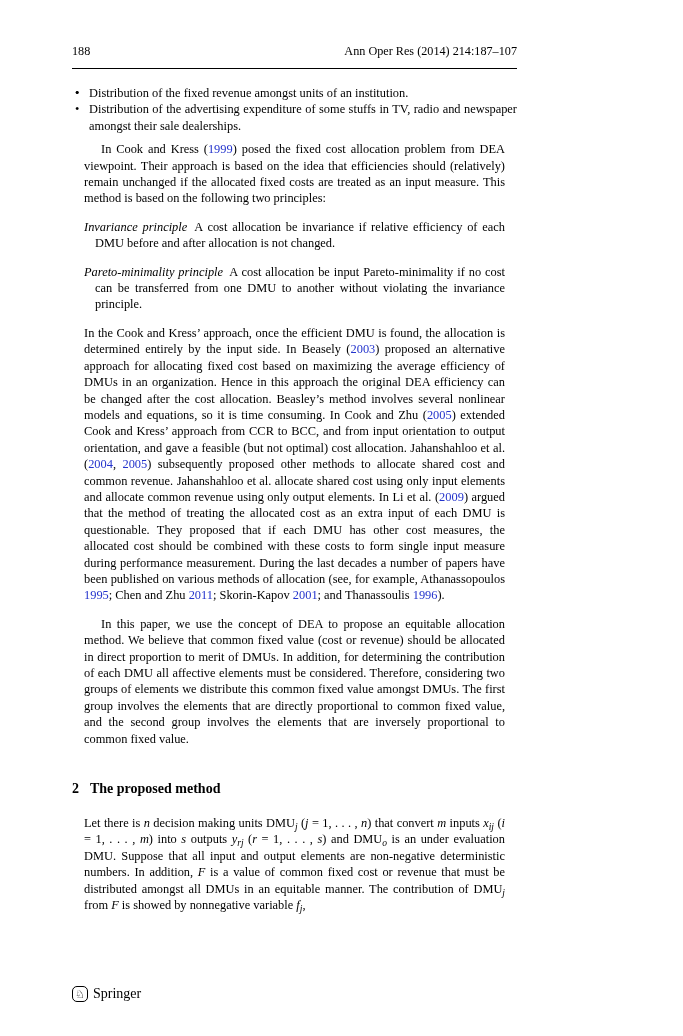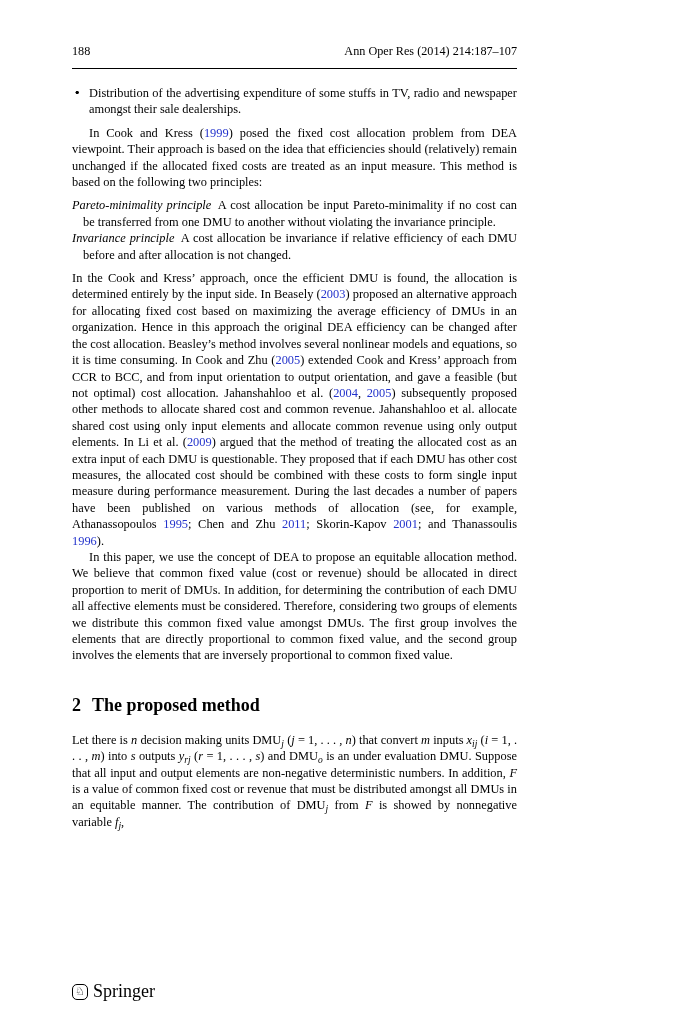--- a/index.html
+++ b/index.html
@@ -20,33 +20,33 @@
     align-items: baseline;
     font-size: 12.2px;
     padding-bottom: 9px;
   }
   .rule { border-top: 1px solid #000; height: 0; margin-bottom: 16px; }
   .content {
     font-size: 12.4px;
     line-height: 16.4px;
     text-align: justify;
   }
-  p { margin: 0; }
+  p { margin: 12px; }
   .gap-top { margin-top: 7px; }
   .indent { text-indent: 17px; }
   .bullet-list { }
   .bullet-item { padding-left: 17px; position: relative; }
   .bullet-marker { position: absolute; left: 3px; top: 0; }
   .principle { padding-left: 11px; text-indent: -11px; }
   .principle em { margin-right: 3px; }
   em { font-style: italic; }
   a.ref-link { color: var(--link-color, #2333cc); text-decoration: none; cursor: pointer; }
   .subvar { font-style: italic; font-size: 9.5px; line-height: 0; }
   .section-heading {
-    font-size: 18px;
+    font-size: 14px;
     font-weight: bold;
     margin: 33px 0 18px 0;
     text-align: left;
     line-height: 17px;
   }
   .section-heading .sec-num { margin-right: 11px; }
   .page-footer {
     position: absolute;
     left: 72px;
     bottom: 34px;
@@ -58,21 +58,21 @@
     display: inline-flex;
     align-items: center;
     justify-content: center;
     width: 16px;
     height: 16px;
     border: 1px solid #000;
     border-radius: 5px 5px 5px 5px;
     font-size: 11px;
     line-height: 1;
   }
-  .springer-text { font-size: 18px; }
+  .springer-text { font-size: 14px; }
 </style>
 </head>
 <body>
 
 <div class="page">
   <div class="page-inner">
 
     <header class="page-header">
       <span>188</span>
       <span>Ann Oper Res (2014) 214:187–107</span>
@@ -80,32 +80,33 @@
     <div class="rule"></div>
 
     <main class="content">
 
       <div class="bullet-list">
         <div class="bullet-item">
           <span class="bullet-marker">•</span>
         </div>
         <div class="bullet-item">
           <span class="bullet-marker">•</span>
+          <span><span>Distribution of the fixed revenue amongst units of an institution.</span></span>
         </div>
         <div class="bullet-item">
           <span class="bullet-marker">•</span>
           <span><span>Distribution of the advertising expenditure of some stuffs in TV, radio and newspaper amongst their sale dealerships.</span></span>
         </div>
       </div>
 
       <p class="para indent gap-top"><span>In Cook and Kress (</span><a class="ref-link">1999</a><span>) posed the fixed cost allocation problem from DEA viewpoint. Their approach is based on the idea that efficiencies should (relatively) remain unchanged if the allocated fixed costs are treated as an input measure. This method is based on the following two principles:</span></p>
 
       <div class="gap-top">
+        <p class="principle"><em>Invariance principle</em><span> A cost allocation be invariance if relative efficiency of each DMU before and after allocation is not changed.</span></p>
         <p class="principle"><em>Pareto-minimality principle</em><span> A cost allocation be input Pareto-minimality if no cost can be transferred from one DMU to another without violating the invariance principle.</span></p>
-        <p class="principle"><em>Invariance principle</em><span> A cost allocation be invariance if relative efficiency of each DMU before and after allocation is not changed.</span></p>
       </div>
 
       <p class="para gap-top"><span>In the Cook and Kress’ approach, once the efficient DMU is found, the allocation is determined entirely by the input side. In Beasely (</span><a class="ref-link">2003</a><span>) proposed an alternative approach for allocating fixed cost based on maximizing the average efficiency of DMUs in an organization. Hence in this approach the original DEA efficiency can be changed after the cost allocation. Beasley’s method involves several nonlinear models and equations, so it is time consuming. In Cook and Zhu (</span><a class="ref-link">2005</a><span>) extended Cook and Kress’ approach from CCR to BCC, and from input orientation to output orientation, and gave a feasible (but not optimal) cost allocation. Jahanshahloo et al. (</span><a class="ref-link">2004</a><span>, </span><a class="ref-link">2005</a><span>) subsequently proposed other methods to allocate shared cost and common revenue. Jahanshahloo et al. allocate shared cost using only input elements and allocate common revenue using only output elements. In Li et al. (</span><a class="ref-link">2009</a><span>) argued that the method of treating the allocated cost as an extra input of each DMU is questionable. They proposed that if each DMU has other cost measures, the allocated cost should be combined with these costs to form single input measure during performance measurement. During the last decades a number of papers have been published on various methods of allocation (see, for example, Athanassopoulos </span><a class="ref-link">1995</a><span>; Chen and Zhu </span><a class="ref-link">2011</a><span>; Skorin-Kapov </span><a class="ref-link">2001</a><span>; and Thanassoulis </span><a class="ref-link">1996</a><span>).</span></p>
 
       <p class="para indent"><span>In this paper, we use the concept of DEA to propose an equitable allocation method. We believe that common fixed value (cost or revenue) should be allocated in direct proportion to merit of DMUs. In addition, for determining the contribution of each DMU all affective elements must be considered. Therefore, considering two groups of elements we distribute this common fixed value amongst DMUs. The first group involves the elements that are directly proportional to common fixed value, and the second group involves the elements that are inversely proportional to common fixed value.</span></p>
 
 
       <h2 class="section-heading">
         <span class="sec-num">2</span><span>The proposed method</span>
       </h2>

